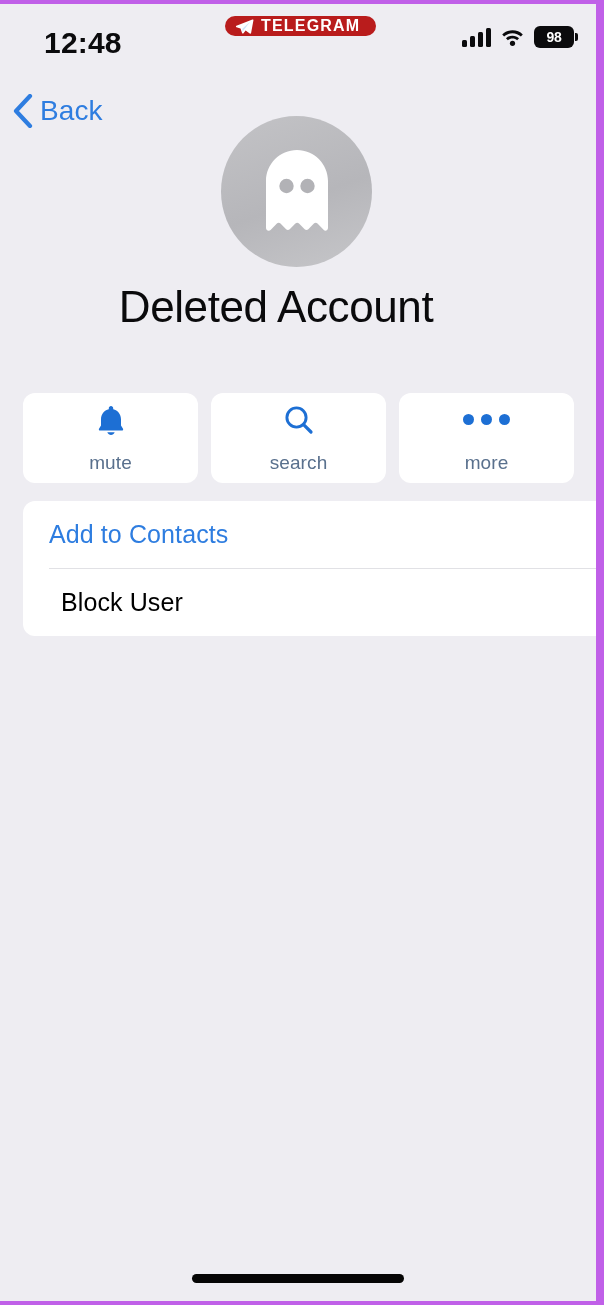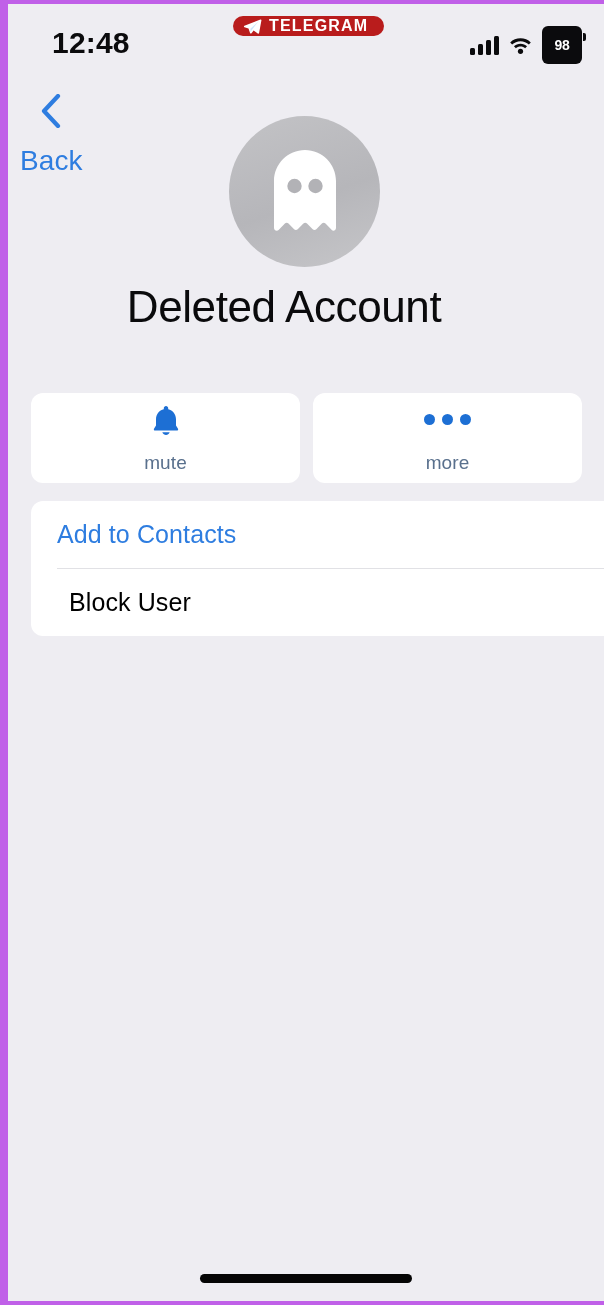--- a/index.html
+++ b/index.html
@@ -10,21 +10,21 @@
     overflow: hidden;
   }
 
   body {
     font-family: "Liberation Sans", sans-serif;
     background: #c060e8;
   }
 
   .phone-frame {
     position: absolute;
-    left: 8px;
+    left: 0;
     top: 4px;
     width: 596px;
     height: 1297px;
     background: #eeedf2;
     overflow: hidden;
   }
 
   
   .status-bar {
     position: absolute;
@@ -78,21 +78,21 @@
   .signal-bars i { display: block; width: 5px; background: #0b0b0d; border-radius: 1.5px; }
   .signal-bars i:nth-child(1) { height: 7px; }
   .signal-bars i:nth-child(2) { height: 11px; }
   .signal-bars i:nth-child(3) { height: 15px; }
   .signal-bars i:nth-child(4) { height: 19px; }
 
   .wifi-icon { width: 25px; height: 20px; display: block; }
 
   .battery {
     width: 40px;
-    height: 38px;
+    height: 22px;
     background: #0b0b0d;
     border-radius: 6px;
     display: flex;
     align-items: center;
     justify-content: center;
     position: relative;
   }
   .battery-level {
     font-size: 14px;
     font-weight: 700;
@@ -110,23 +110,22 @@
     border-radius: 0 2px 2px 0;
   }
 
   
   .nav-back {
     position: absolute;
     left: 12px;
     top: 90px;
     display: flex;
     align-items: center;
-    gap: 17px;
+    gap: 6px;
     cursor: pointer;
-    flex-direction: column;
   }
   .chevron-left { width: 22px; height: 34px; display: block; }
   .nav-back-label {
     font-size: 28px;
     color: #2e7de0;
     letter-spacing: 0.1px;
   }
 
   
   .avatar {
@@ -289,20 +288,29 @@
     <div class="action-card">
       <div class="action-icon">
         <svg width="30" height="32" viewBox="0 0 30 32">
           <path d="M15 2c-1.2 0-2.2 1-2.2 2.2v1.1C8.2 6.3 5 10.4 5 15.2v6.3l-2 3.2c-.5.8.1 1.8 1 1.8h22c.9 0 1.5-1 1-1.8l-2-3.2v-6.3C25 10.4 21.8 6.3 17.2 5.3V4.2C17.2 3 16.2 2 15 2z" fill="#1d6fd4"></path>
           <path d="M11.3 28.2c.8 1.7 2.1 2.8 3.7 2.8s2.9-1.1 3.7-2.8z" fill="#1d6fd4"></path>
         </svg>
       </div>
       <div class="action-label">mute</div>
     </div>
 
+    <div class="action-card">
+      <div class="action-icon">
+        <svg width="32" height="32" viewBox="0 0 32 32">
+          <circle cx="13.5" cy="13.5" r="9.6" fill="none" stroke="#1d6fd4" stroke-width="2.9"></circle>
+          <path d="M20.6 20.6 28 28" fill="none" stroke="#1d6fd4" stroke-width="3.2" stroke-linecap="round"></path>
+        </svg>
+      </div>
+      <div class="action-label">search</div>
+    </div>
 
     <div class="action-card">
       <div class="action-icon">
         <div class="dots-icon">
             <span></span>
             <span></span>
             <span></span>
           </div>
       </div>
       <div class="action-label">more</div>

